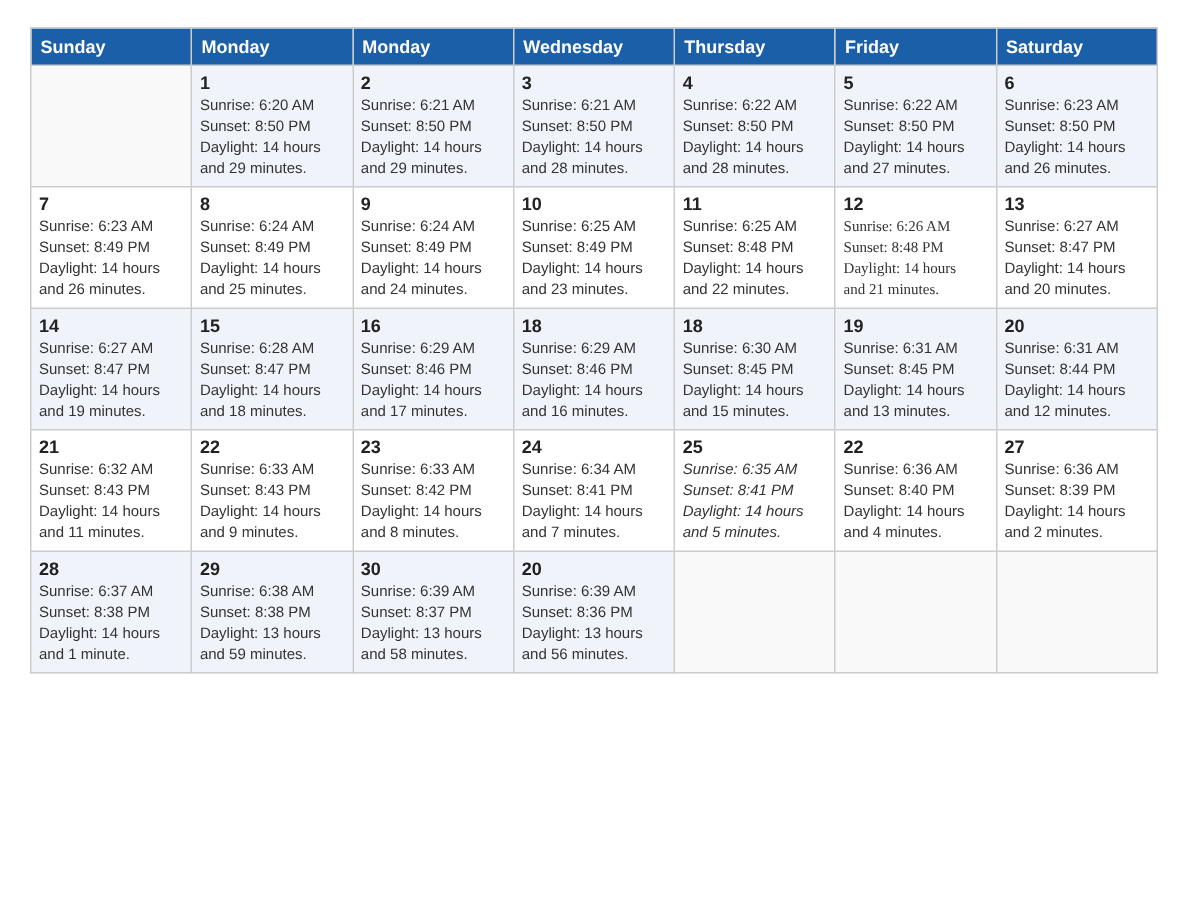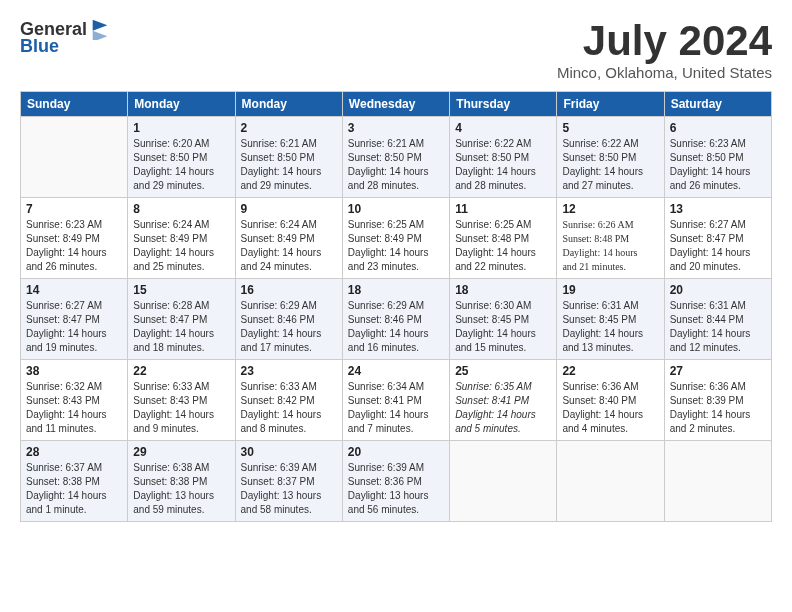--- a/index.html
+++ b/index.html
@@ -87,36 +87,20 @@
       line-height: 1.4;
     }
     .empty-cell {
       background-color: #f9f9f9 !important;
     }
   </style>
 </head>
 <body>
 
 <div class="page">
-  <div class="header">
-    <div class="logo">
-      <div class="logo-text">
-        <span style="font-size:18px;font-weight:bold;color:#333;">General</span>
-        <svg class="logo-icon" viewBox="0 0 24 24" xmlns="http://www.w3.org/2000/svg">
-          <polygon points="4,2 20,8 4,14" fill="#1a5fa8"></polygon>
-          <polygon points="4,14 20,20 4,26" fill="#1a5fa8" opacity="0.5"></polygon>
-        </svg>
-      </div>
-      <span style="font-size:18px;font-weight:bold;color:#1a5fa8;margin-top:-4px;">Blue</span>
-    </div>
-    <div class="title-block">
-      <div class="month-title">July 2024</div>
-      <div class="location">Minco, Oklahoma, United States</div>
-    </div>
-  </div>
 
   <table>
     <thead>
       <tr>
         <th>Sunday</th>
         <th>Monday</th>
         <th>Monday</th>
         <th>Wednesday</th>
         <th>Thursday</th>
         <th>Friday</th>
@@ -266,21 +250,21 @@
           <td>
             <span class="day-number">20</span>
             <div class="day-info" style="white-space: pre-line;">Sunrise: 6:31 AM
 Sunset: 8:44 PM
 Daylight: 14 hours
 and 12 minutes.</div>
           </td>
         </tr>
         <tr>
           <td>
-            <span class="day-number">38</span>
+            <span class="day-number">21</span>
             <div class="day-info" style="white-space: pre-line;">Sunrise: 6:32 AM
 Sunset: 8:43 PM
 Daylight: 14 hours
 and 11 minutes.</div>
           </td>
           <td>
             <span class="day-number">22</span>
             <div class="day-info" style="white-space: pre-line;">Sunrise: 6:33 AM
 Sunset: 8:43 PM
 Daylight: 14 hours

